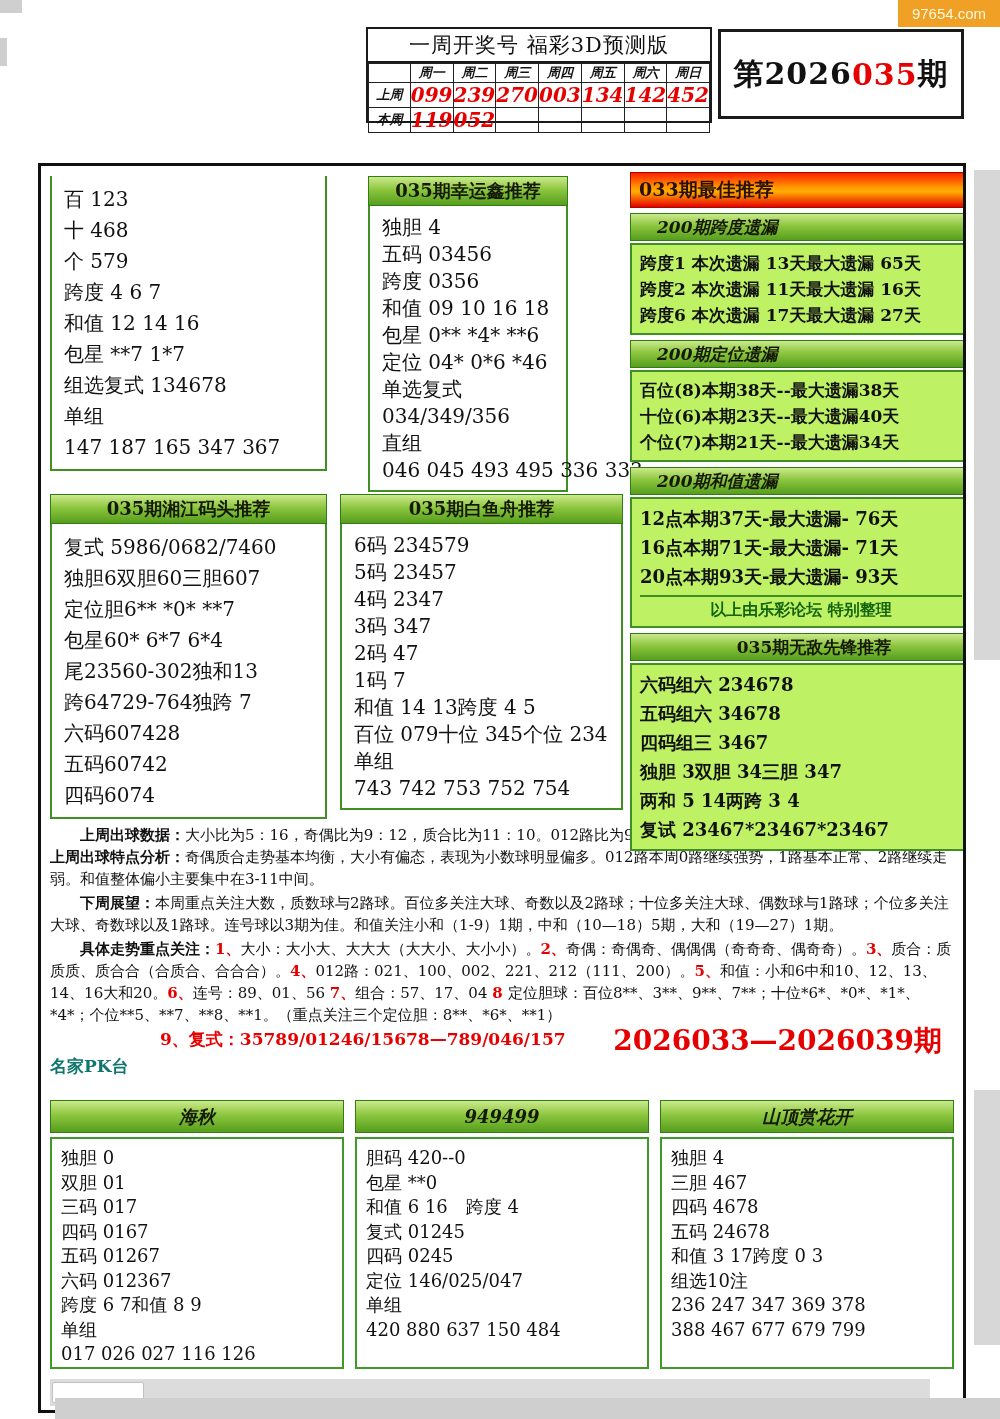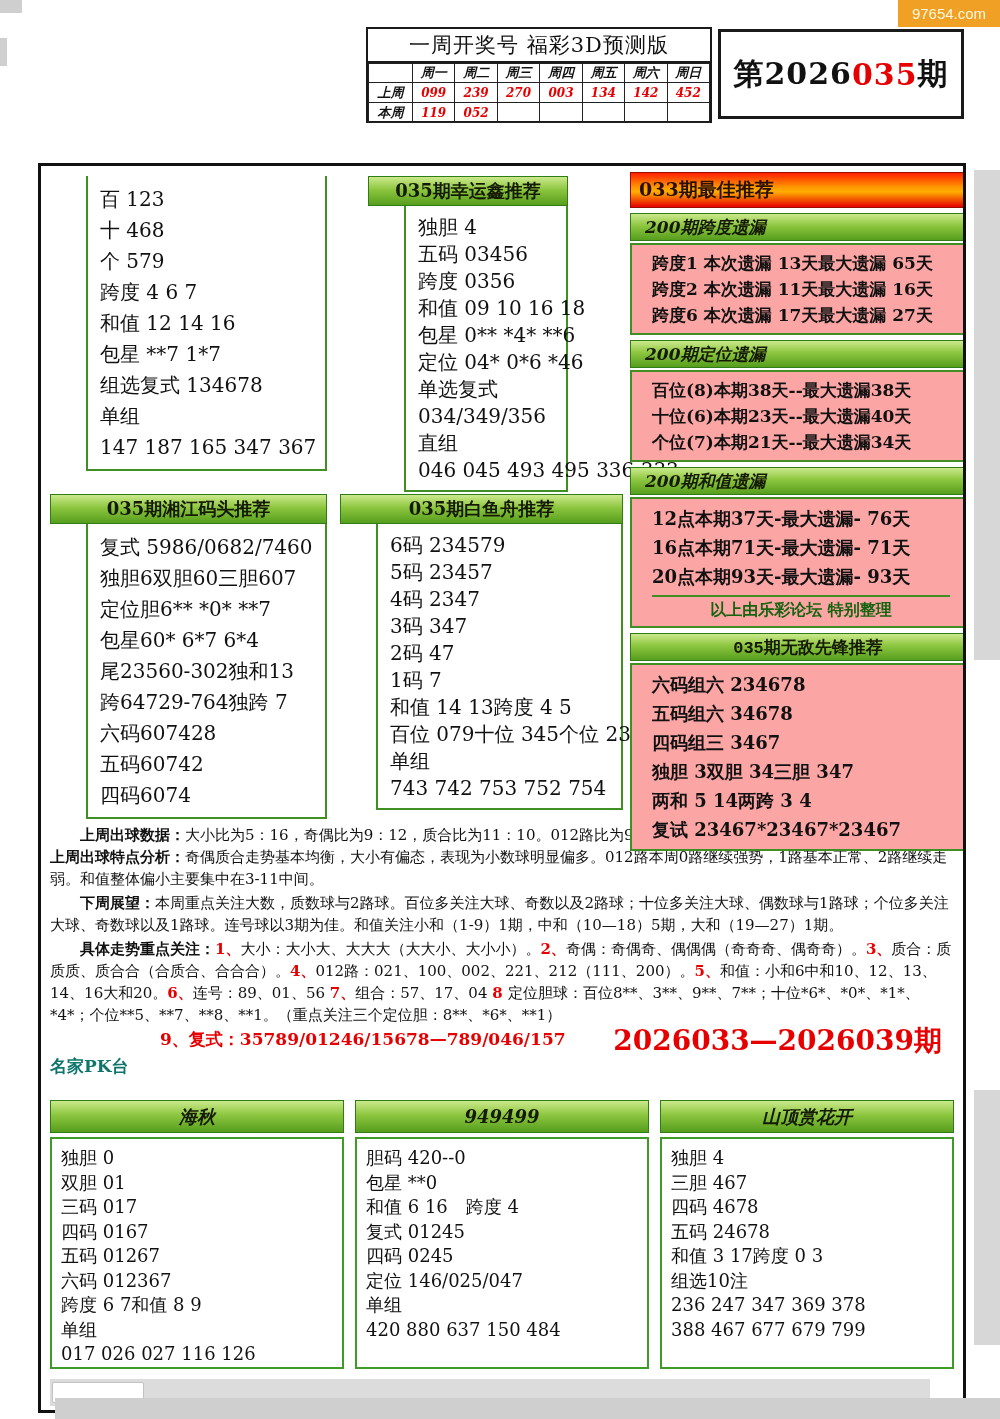--- a/index.html
+++ b/index.html
@@ -15,55 +15,55 @@
     color:#fff8dc; font-family:"Liberation Sans",sans-serif; font-size:15px;
     display:flex; align-items:center; justify-content:center; }
 
   
   .weekbox { left:366px; top:27px; width:346px; height:96px; border:2px solid #1a1a1a; background:#fff; }
   .weektitle { height:34px; display:flex; align-items:center; justify-content:center;
     font-size:21px; letter-spacing:1px; border-bottom:2px solid #1a1a1a; font-weight:500; }
   table.week { border-collapse:collapse; width:100%;font-style:italic; }
   table.week td { border:1.5px solid #222; text-align:center; height:19px;
     font-size:13px; font-weight:bold; padding:0; }
-  table.week td.num { color:#e60000; font-size:12px; height:20px; }
+  table.week td.num { color:#e60000; font-size:20px; height:20px; }
   table.week td.rowlab { font-size:13px; width:44px; }
 
   
   .issuebox { left:718px; top:29px; width:246px; height:90px; border:3px solid #1a1a1a;
     background:#fff; display:flex; align-items:center; justify-content:center;
     font-size:30px; font-weight:bold; letter-spacing:1px; }
   .issuebox .hl { color:#e60000; }
 
   
   .main { left:38px; top:163px; width:928px; height:1250px; border:3px solid #111;
     background:#fff; padding:0 9px; overflow:hidden; }
   .columns { position:relative; height:652px; }
 
   
   .ghead { background:linear-gradient(to bottom,#cbe98c 0%,#8dc63f 45%,#569e1d 100%);
     border:1px solid #2f7d14; height:30px; display:flex; align-items:center;
     justify-content:center; font-weight:bold; font-size:18px; color:#151a05; }
   .pbox { position:absolute; background:#fff; }
   .pbox .pcontent { border:2px solid #3f8f22; border-top:none; background:#fff;
-    padding:8px 12px 6px 12px; font-size:20px;margin-left:36px; }
+    padding:8px 12px 6px 12px; font-size:20px; }
   .lines9 .pcontent .line { line-height:31px; white-space:nowrap; }
   .lines10 .pcontent .line { line-height:27px; white-space:nowrap; }
 
   
   .rightcol { position:absolute; left:580px; top:6px; width:342px;
     display:flex; flex-direction:column; gap:5px; }
   .redhead { background:linear-gradient(to bottom,#ff2000 0%,#ff9800 42%,#ffae00 55%,#e60000 100%);
     border:1px solid #9a0d00; height:36px; display:flex; align-items:center;
     padding-left:8px; font-weight:bold; font-size:19px; color:#2a1000; }
   .rsec .rhead { background:linear-gradient(to bottom,#cbe98c 0%,#8dc63f 45%,#569e1d 100%);
     border:1px solid #2f7d14; height:28px; display:flex; align-items:center;
-    padding-left:14px; font-weight:bold; font-style:italic; font-size:17px; color:#151a05; }
-  .rsec .rbody { border:2px solid #3f8f22; background:#fca5a5; margin-top:2px;
-    padding:5px 20px; font-size:17px; font-weight:bold; }
+    padding-left:26px; font-weight:bold; font-style:italic; font-size:17px; color:#151a05; }
+  .rsec .rbody { border:2px solid #3f8f22; background:#bef264; margin-top:2px;
+    padding:5px 8px; font-size:17px; font-weight:bold; }
   .rsec .rbody .line { line-height:26px; white-space:nowrap; }
   .rsec .rbody.big .line { font-size:18px; line-height:29px; }
   .rfooter { border-top:2px solid #3f8f22; margin-top:4px; padding-top:3px;
     text-align:center; color:#14640f; font-weight:bold; font-size:16px; }
 
   
   .analysis { margin-top:6px; font-size:15px; line-height:1.47; }
   .analysis p { text-indent:2em; margin-bottom:2px; }
   .pkband { position:relative; margin-top:2px; }
   .fushi { color:#e60000; font-weight:bold; font-size:17px; margin-left:110px; }
@@ -232,21 +232,21 @@
           <div>
               <div class="line">12点本期37天-最大遗漏- 76天</div>
               <div class="line">16点本期71天-最大遗漏- 71天</div>
               <div class="line">20点本期93天-最大遗漏- 93天</div>
             </div>
           <div class="rfooter">以上由乐彩论坛 特别整理</div>
         </div>
       </div>
 
       <div class="rsec">
-        <div class="rhead" style="font-style:normal;justify-content:center;font-family:Liberation Mono, monospace;">035期无敌先锋推荐</div>
+        <div class="rhead" style="font-style:normal;justify-content:center;">035期无敌先锋推荐</div>
         <div class="rbody big">
             <div class="line">六码组六 234678</div>
             <div class="line">五码组六 34678</div>
             <div class="line">四码组三 3467</div>
             <div class="line">独胆 3双胆 34三胆 347</div>
             <div class="line">两和 5 14两跨 3 4</div>
             <div class="line">复试 23467*23467*23467</div>
           </div>
       </div>
     </div>

